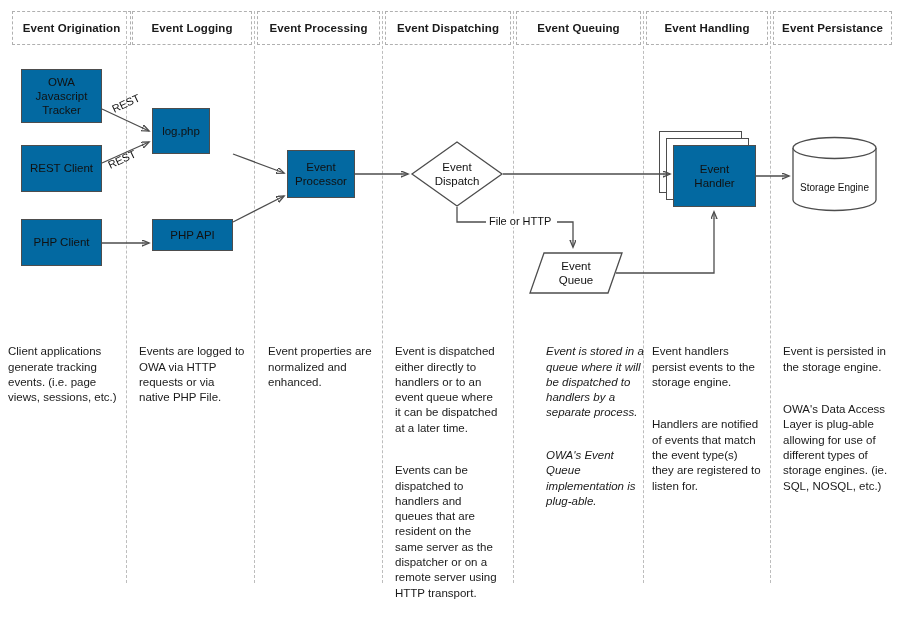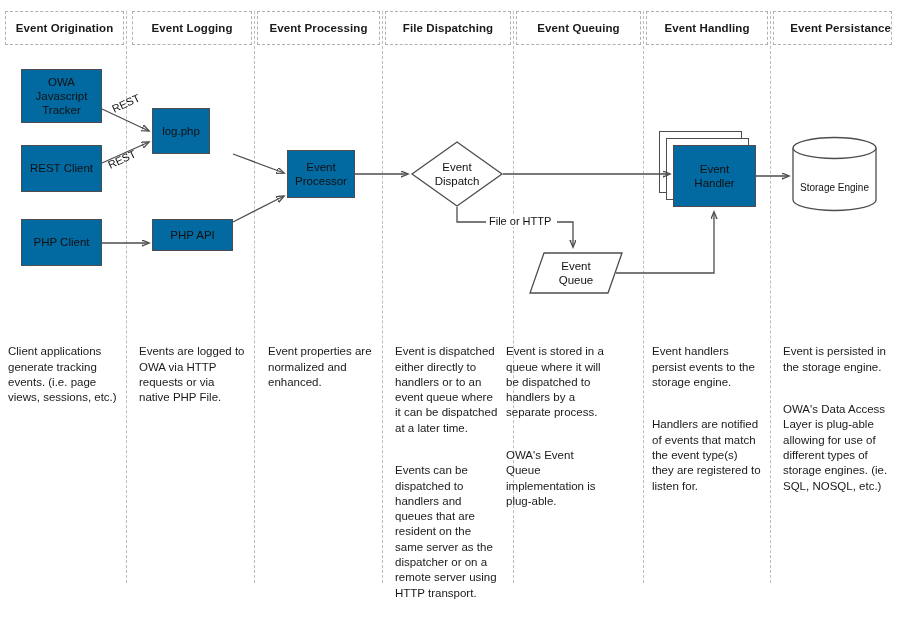--- a/index.html
+++ b/index.html
@@ -151,39 +151,39 @@
     white-space: pre-line;
   }
   .lane-note p { margin: 0 0 12px 0; }
   .lane-note p:last-child { margin-bottom: 0; }
 </style>
 </head>
 <body>
 
 <div id="page">
 
-  <div class="lane-header" style="left:5px;width:119px;">
+  <div class="lane-header" style="left:12px;width:119px;">
     <span>Event Origination</span>
   </div>
   <div class="lane-header" style="left:132px;width:120px;">
     <span>Event Logging</span>
   </div>
   <div class="lane-header" style="left:257px;width:123px;">
     <span>Event Processing</span>
   </div>
   <div class="lane-header" style="left:385px;width:126px;">
-    <span>File Dispatching</span>
+    <span>Event Dispatching</span>
   </div>
   <div class="lane-header" style="left:516px;width:125px;">
     <span>Event Queuing</span>
   </div>
   <div class="lane-header" style="left:646px;width:122px;">
     <span>Event Handling</span>
   </div>
-  <div class="lane-header" style="left:773px;width:119px;justify-content:flex-end;">
+  <div class="lane-header" style="left:773px;width:119px;">
     <span>Event Persistance</span>
   </div>
 
   <div class="lane-divider" style="left:126px;"></div>
   <div class="lane-divider" style="left:254px;"></div>
   <div class="lane-divider" style="left:382px;"></div>
   <div class="lane-divider" style="left:513px;"></div>
   <div class="lane-divider" style="left:643px;"></div>
   <div class="lane-divider" style="left:770px;"></div>
 
@@ -276,21 +276,21 @@
 
   <div class="lane-note" style="left:268px;top:329px;width:105px;">
     <p>Event properties are normalized and enhanced.</p>
   </div>
 
   <div class="lane-note" style="left:395px;top:329px;width:105px;">
     <p>Event is dispatched either directly to handlers or to an event queue where it can be dispatched at a later time.</p>
     <p>Events can be dispatched to handlers and queues that are resident on the same server as the dispatcher or on a remote server using HTTP transport.</p>
   </div>
 
-  <div class="lane-note" style="left:506px;top:329px;width:105px;">
+  <div class="lane-note" style="left:546px;top:329px;width:105px;font-style:italic;">
     <p>Event is stored in a queue where it will be dispatched to handlers by a separate process.</p>
     <p>OWA's Event Queue implementation is plug-able.</p>
   </div>
 
   <div class="lane-note" style="left:652px;top:329px;width:110px;">
     <p>Event handlers persist events to the storage engine.</p>
     <p>Handlers are notified of events that match the event type(s) they are registered to listen for.</p>
   </div>
 
   <div class="lane-note" style="left:783px;top:329px;width:105px;">

